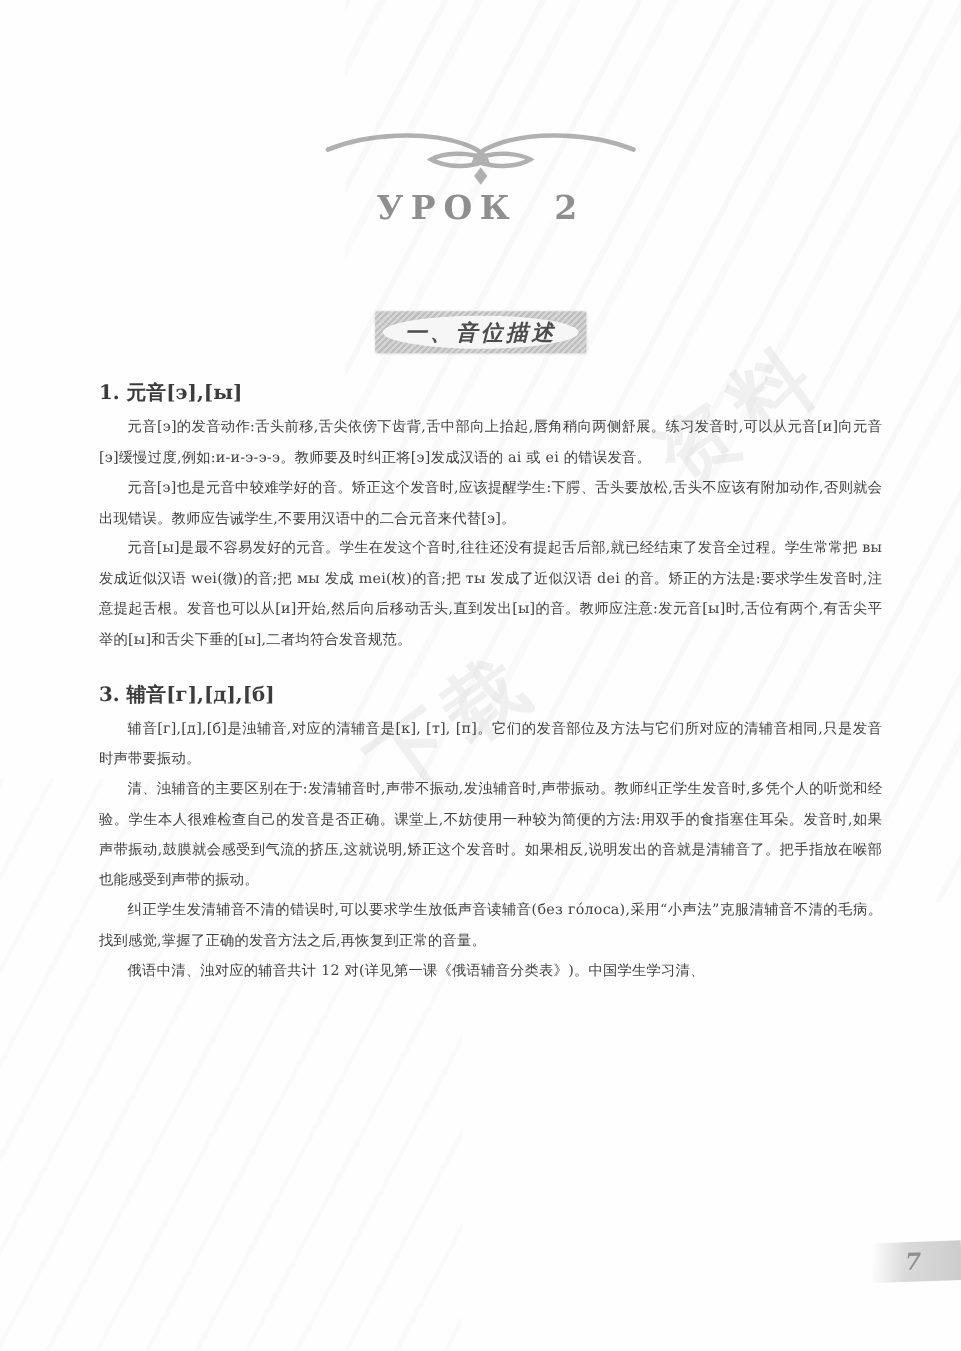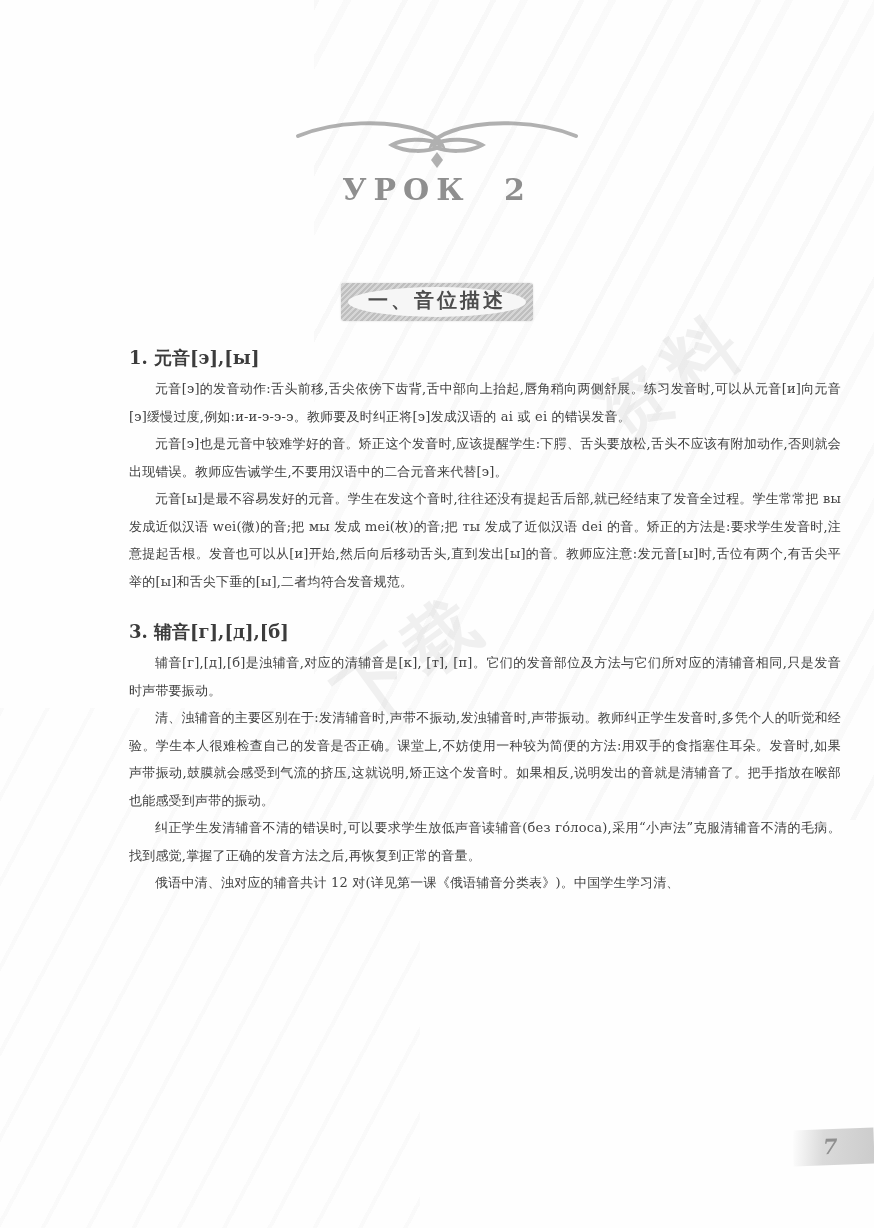--- a/index.html
+++ b/index.html
@@ -62,34 +62,33 @@
     width:192px;height:38px;
     margin:76px auto 0;
     background:repeating-linear-gradient(135deg,#bfbfbf 0 2px,#d6d6d6 2px 4px);
     border-radius:3px;
     box-shadow:0 0 2px rgba(0,0,0,0.15);
   }
   .badge-oval{
     position:absolute;left:7px;right:7px;top:4px;bottom:4px;
     background:#f6f6f6;
     border-radius:50%;
-    display:flex;align-items:flex-start;justify-content:center;
+    display:flex;align-items:center;justify-content:center;font-style:italic;
   }
   .badge-label{
     font-size:20px;font-weight:bold;color:#4d4d4d;letter-spacing:3px;
     font-family:"DejaVu Sans","Liberation Sans",sans-serif;
   }
 
   
   .content{
     position:absolute;
     left:90px;top:346px;
     width:712px;
     color:#414141;
-    margin-left:39px;
   }
   .sec-heading{
     font-size:18px;font-weight:bold;line-height:24px;
     margin:0 0 5px 0;
     color:#3c3c3c;
   }
   .sec-heading.second{margin-top:25px;}
   .content p{
     margin:0;
     font-size:13px;

